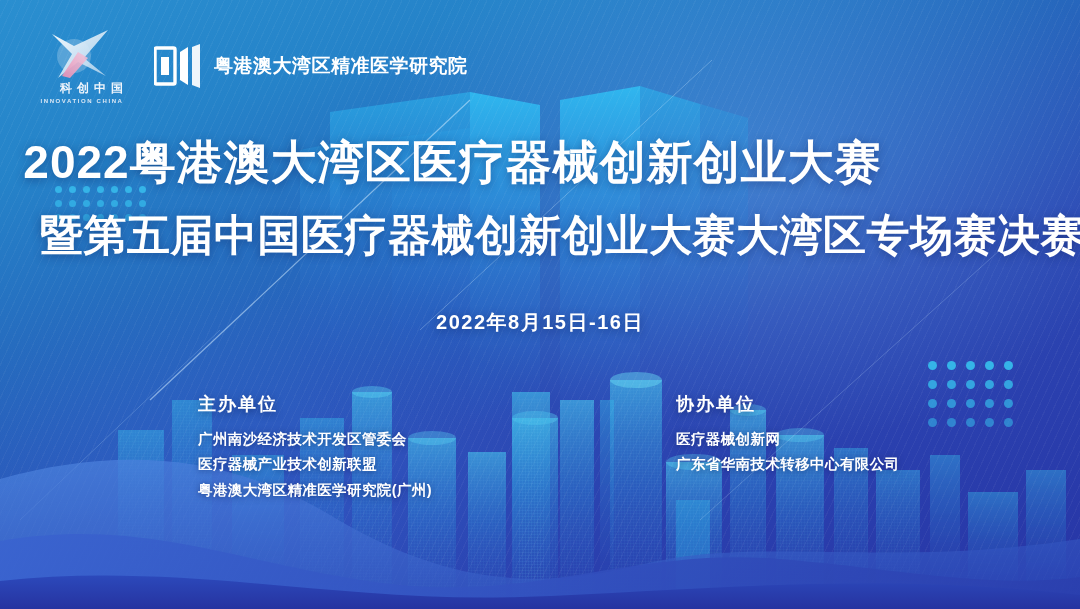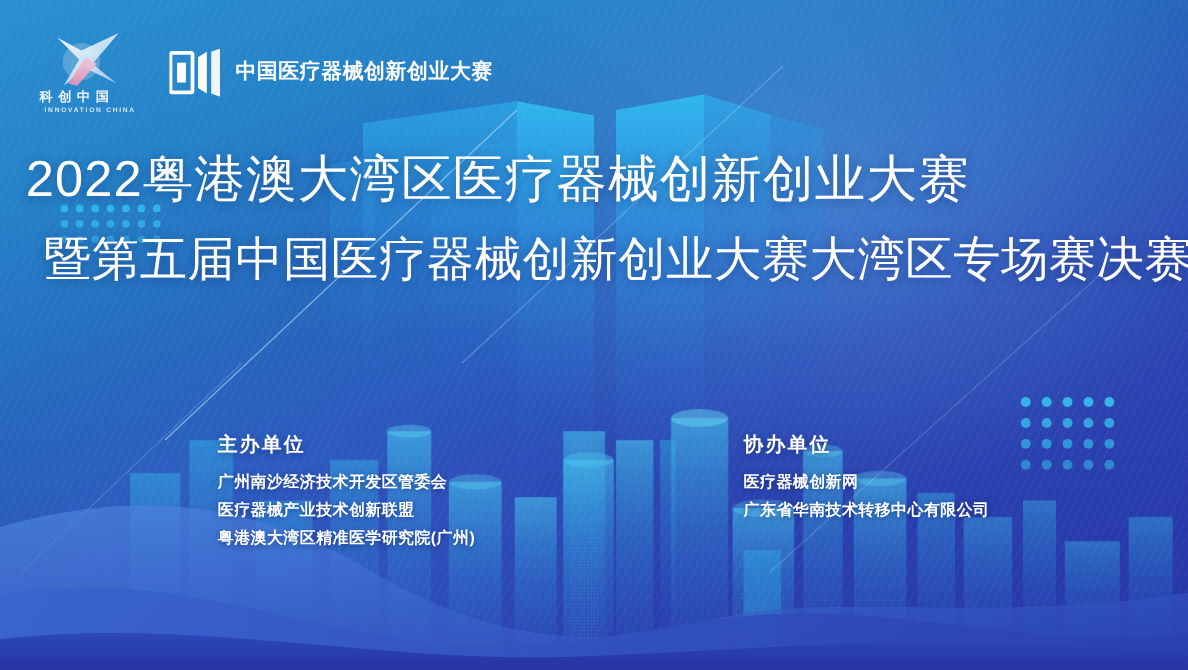--- a/index.html
+++ b/index.html
@@ -44,32 +44,32 @@
   .dotgrid{position:absolute;display:grid;pointer-events:none;}
   .dotgrid i{display:block;border-radius:50%;}
 
   
   .waves{position:absolute;left:0;bottom:0;width:1080px;height:190px;}
 
   
   .logos{position:absolute;left:36px;top:28px;display:flex;align-items:center;gap:26px;}
   .logo-kc{position:relative;width:92px;height:76px;}
   .logo-kc .mark{position:absolute;left:8px;top:0;width:76px;height:52px;}
-  .logo-kc .cn{position:absolute;left:0;bottom:10px;width:92px;text-align:left;color:#eef4fb;font-size:12px;letter-spacing:5px;font-weight:700;line-height:1;}
+  .logo-kc .cn{position:absolute;left:0;bottom:10px;width:92px;text-align:right;color:#eef4fb;font-size:12px;letter-spacing:5px;font-weight:700;line-height:1;}
   .logo-kc .en{position:absolute;left:0;bottom:0;width:92px;text-align:center;color:#dbe8f5;font-size:6px;letter-spacing:1.6px;font-weight:700;line-height:1;}
 
   .logo-cmd{display:flex;align-items:center;gap:12px;}
   .logo-cmd .icon{width:48px;height:44px;}
   .logo-cmd .txt .cn{color:#ffffff;font-size:19px;font-weight:700;letter-spacing:.5px;line-height:1.15;white-space:nowrap;}
   .logo-cmd .txt .en{color:#eaf3fb;font-size:8.5px;font-weight:700;letter-spacing:.1px;line-height:1.3;white-space:nowrap;}
 
   
   .title1,.title2{
     position:absolute;left:0;width:905px;text-align:center;
-    color:#ffffff;font-weight:400;white-space:nowrap;
+    color:#ffffff;font-weight:700;white-space:nowrap;
     text-shadow:0 2px 10px rgba(10,30,90,.45);
   }
   .title1{top:132px;font-size:46px;letter-spacing:1px;}
   .title2{top:207px;font-size:43px;letter-spacing:.5px;margin-left:40px;}
 
   .dateline{
     position:absolute;left:0;top:309px;width:1080px;text-align:center;
     color:#ffffff;font-size:20px;font-weight:700;letter-spacing:1.5px;
     text-shadow:0 2px 8px rgba(10,30,90,.5);
   }
@@ -291,27 +291,28 @@
     </div>
 
     <div class="logo-cmd">
       <svg class="icon" viewBox="0 0 48 44">
         <rect x="1" y="4" width="20" height="36" rx="1.5" fill="none" stroke="#ffffff" stroke-width="3.4"></rect>
         <rect x="7" y="13" width="8" height="18" fill="#ffffff"></rect>
         <path d="M26 8 L34 3 L34 41 L26 36 Z" fill="#ffffff"></path>
         <path d="M38 3 L46 0 L46 44 L38 41 Z" fill="#ffffff" opacity=".92"></path>
       </svg>
       <div class="txt">
-        <div class="cn">中国医疗器械创新创业大赛</div>
+        <div class="cn">粤港澳大湾区精准医学研究院</div>
       </div>
     </div>
   </div>
 
   <div class="title1">2022粤港澳大湾区医疗器械创新创业大赛</div>
   <div class="title2">暨第五届中国医疗器械创新创业大赛大湾区专场赛决赛</div>
+  <div class="dateline">2022年8月15日-16日</div>
 
   <div class="org" id="org-host">
     <div class="head">主办单位</div>
     <div class="line">广州南沙经济技术开发区管委会</div>
     <div class="line">医疗器械产业技术创新联盟</div>
     <div class="line">粤港澳大湾区精准医学研究院(广州)</div>
   </div>
 
   <div class="org" id="org-co">
     <div class="head">协办单位</div>

